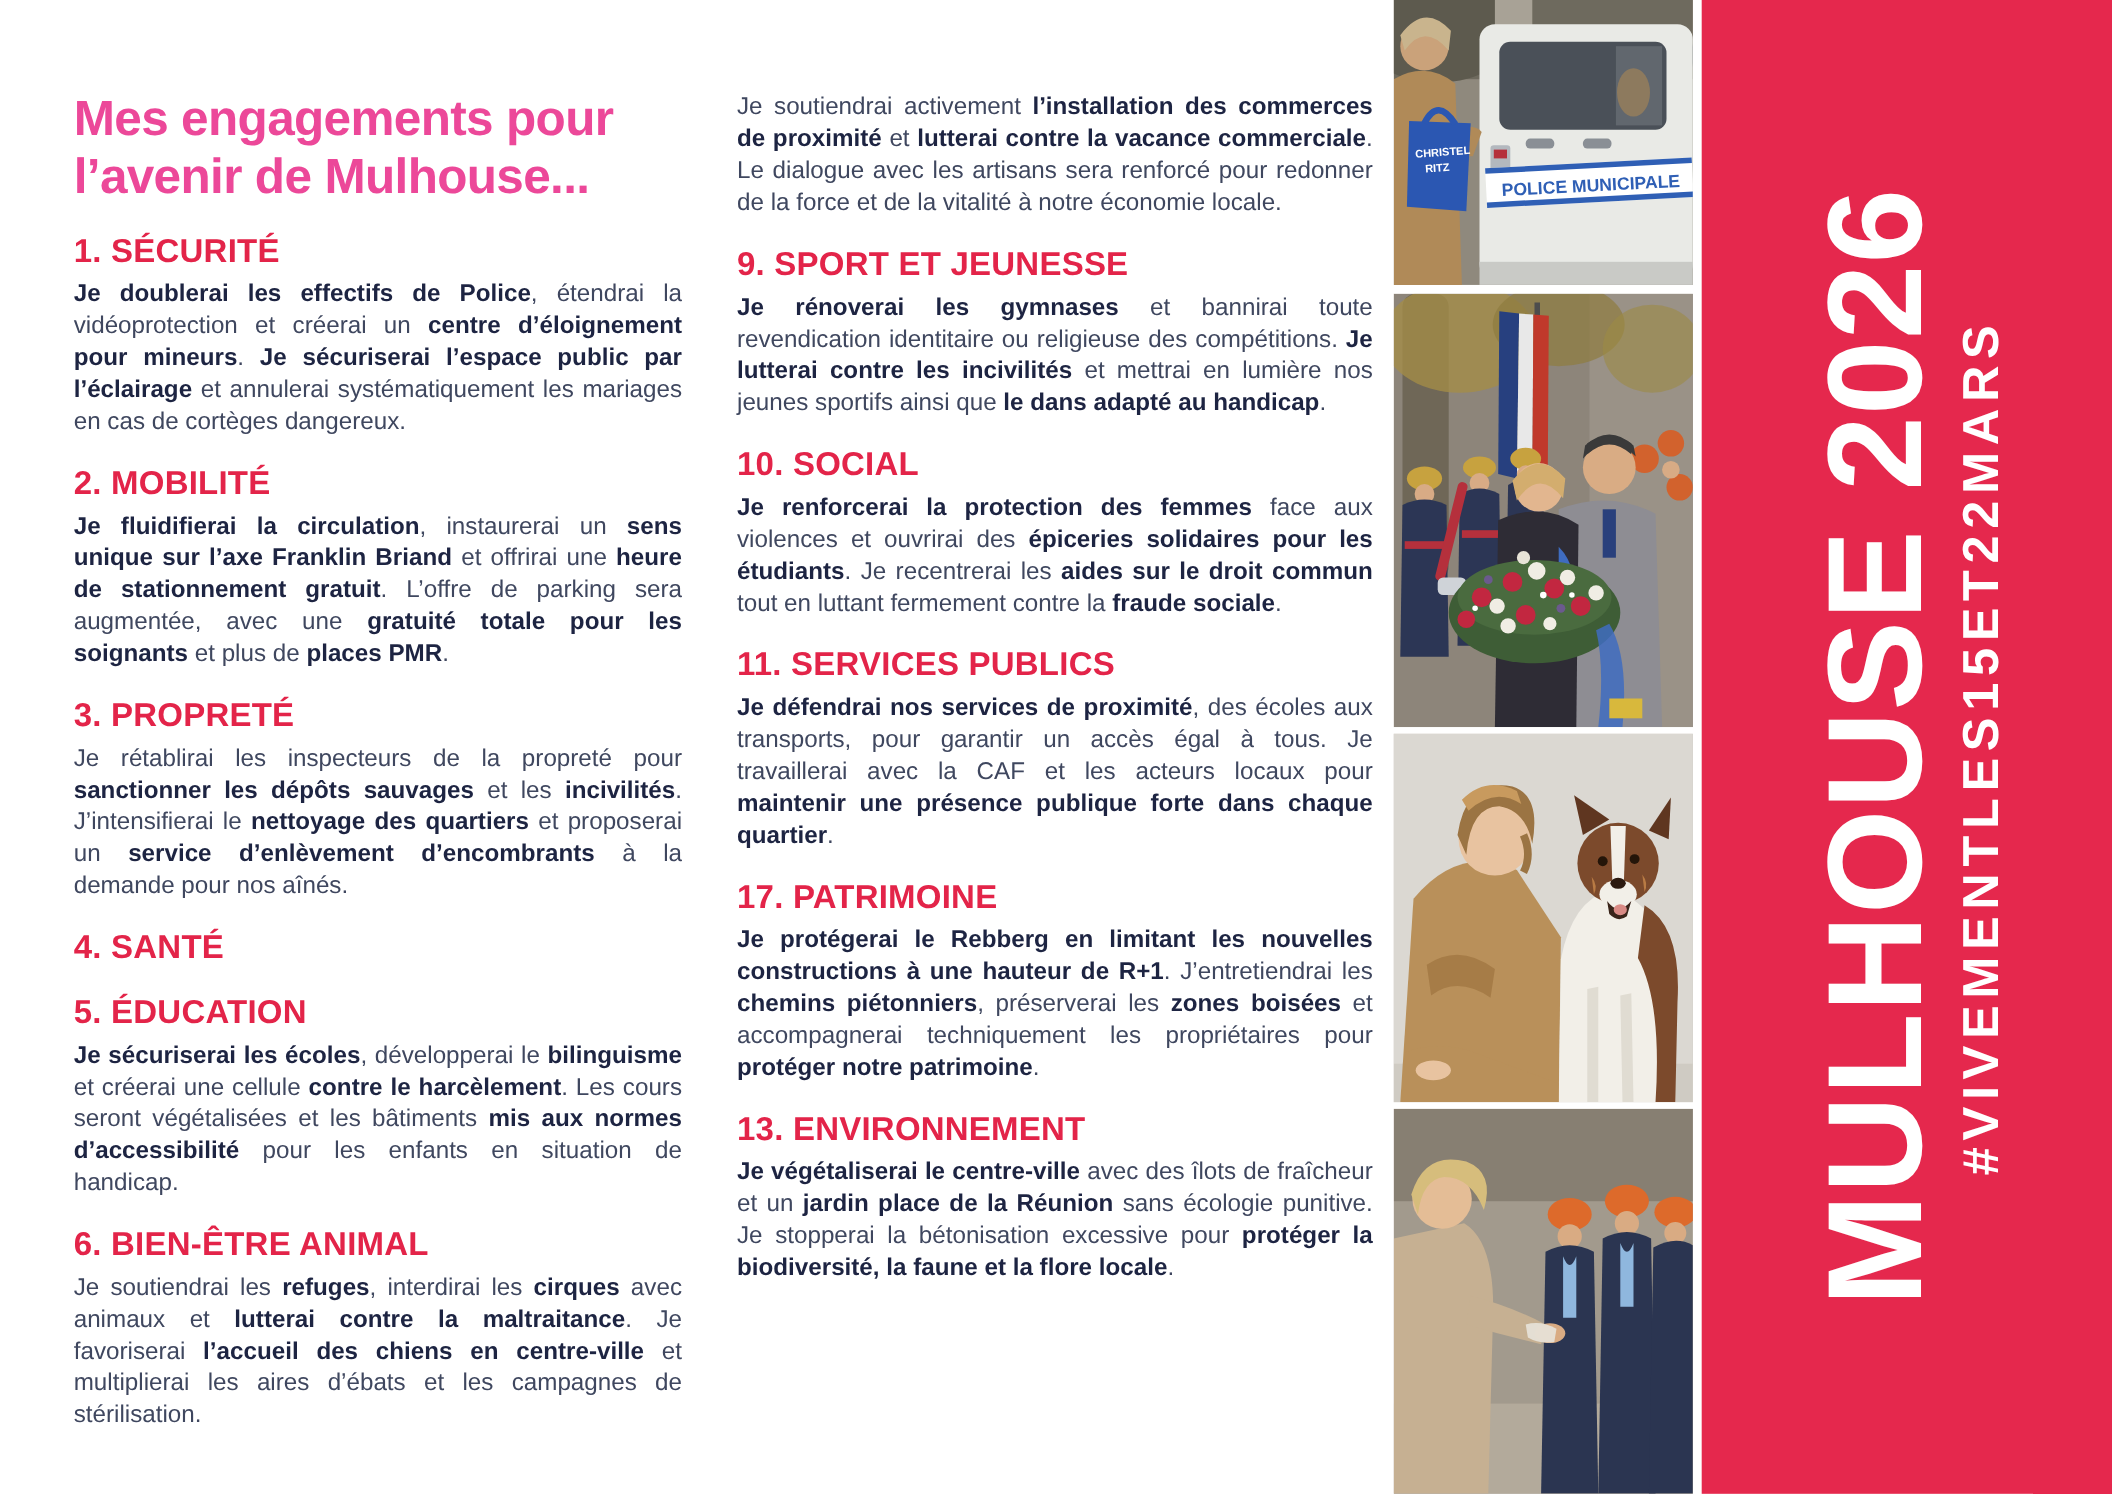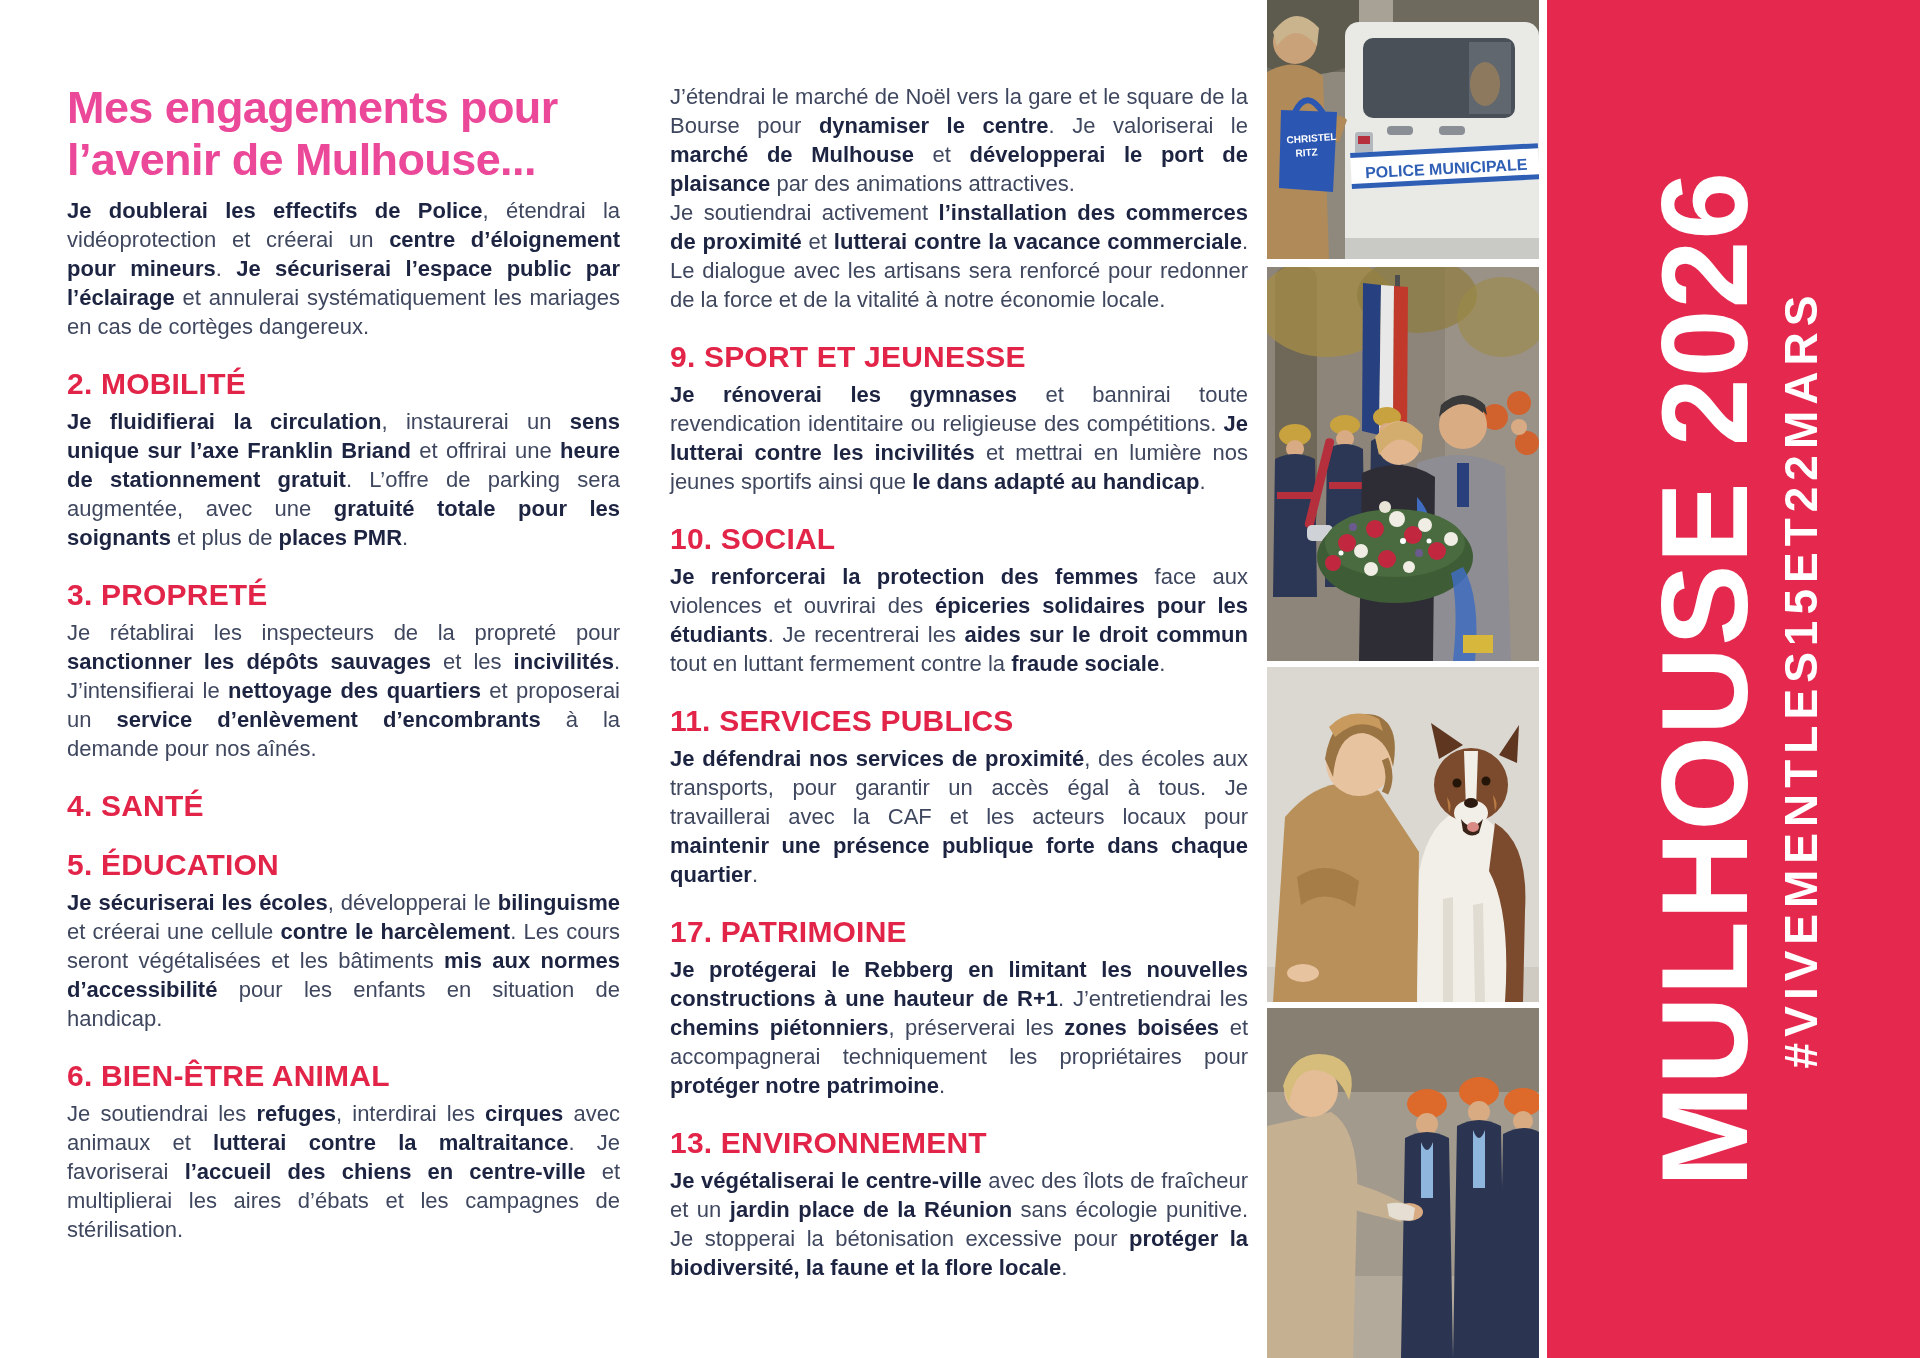--- a/index.html
+++ b/index.html
@@ -57,20 +57,21 @@
     letter-spacing:6px;white-space:nowrap;margin-top:10px;
   }
 </style>
 </head>
 <body>
 
 <div class="col col-left" id="col-left">
   <h1 class="page-title">Mes engagements pour l’avenir de Mulhouse...</h1>
 
   <section class="policy">
+    <h2>1. SÉCURITÉ</h2>
     <p><b>Je doublerai les effectifs de Police</b>, étendrai la vidéoprotection et créerai un <b>centre d’éloignement pour mineurs</b>. <b>Je sécuriserai l’espace public par l’éclairage</b> et annulerai systématiquement les mariages en cas de cortèges dangereux.</p>
   </section>
 
   <section class="policy">
     <h2>2. MOBILITÉ</h2>
     <p><b>Je fluidifierai la circulation</b>, instaurerai un <b>sens unique sur l’axe Franklin Briand</b> et offrirai une <b>heure de stationnement gratuit</b>. L’offre de parking sera augmentée, avec une <b>gratuité totale pour les soignants</b> et plus de <b>places PMR</b>.</p>
   </section>
 
   <section class="policy">
     <h2>3. PROPRETÉ</h2>
@@ -87,21 +88,20 @@
   </section>
 
   <section class="policy">
     <h2>6. BIEN-ÊTRE ANIMAL</h2>
     <p>Je soutiendrai les <b>refuges</b>, interdirai les <b>cirques</b> avec animaux et <b>lutterai contre la maltraitance</b>. Je favoriserai <b>l’accueil des chiens en centre-ville</b> et multiplierai les aires d’ébats et les campagnes de stérilisation.</p>
   </section>
 </div>
 
 <div class="col col-right" id="col-right">
   <section class="policy">
-    <p>J’étendrai le marché de Noël vers la gare et le square de la Bourse pour <b>dynamiser le centre</b>. Je valoriserai le <b>marché de Mulhouse</b> et <b>développerai le port de plaisance</b> par des animations attractives.</p>
   </section>
 
   <section class="policy">
     <p>Je soutiendrai activement <b>l’installation des commerces de proximité</b> et <b>lutterai contre la vacance commerciale</b>. Le dialogue avec les artisans sera renforcé pour redonner de la force et de la vitalité à notre économie locale.</p>
   </section>
 
   <section class="policy">
     <h2>9. SPORT ET JEUNESSE</h2>
     <p><b>Je rénoverai les gymnases</b> et bannirai toute revendication identitaire ou religieuse des compétitions. <b>Je lutterai contre les incivilités</b> et mettrai en lumière nos jeunes sportifs ainsi que <b>le dans adapté au handicap</b>.</p>
   </section>

